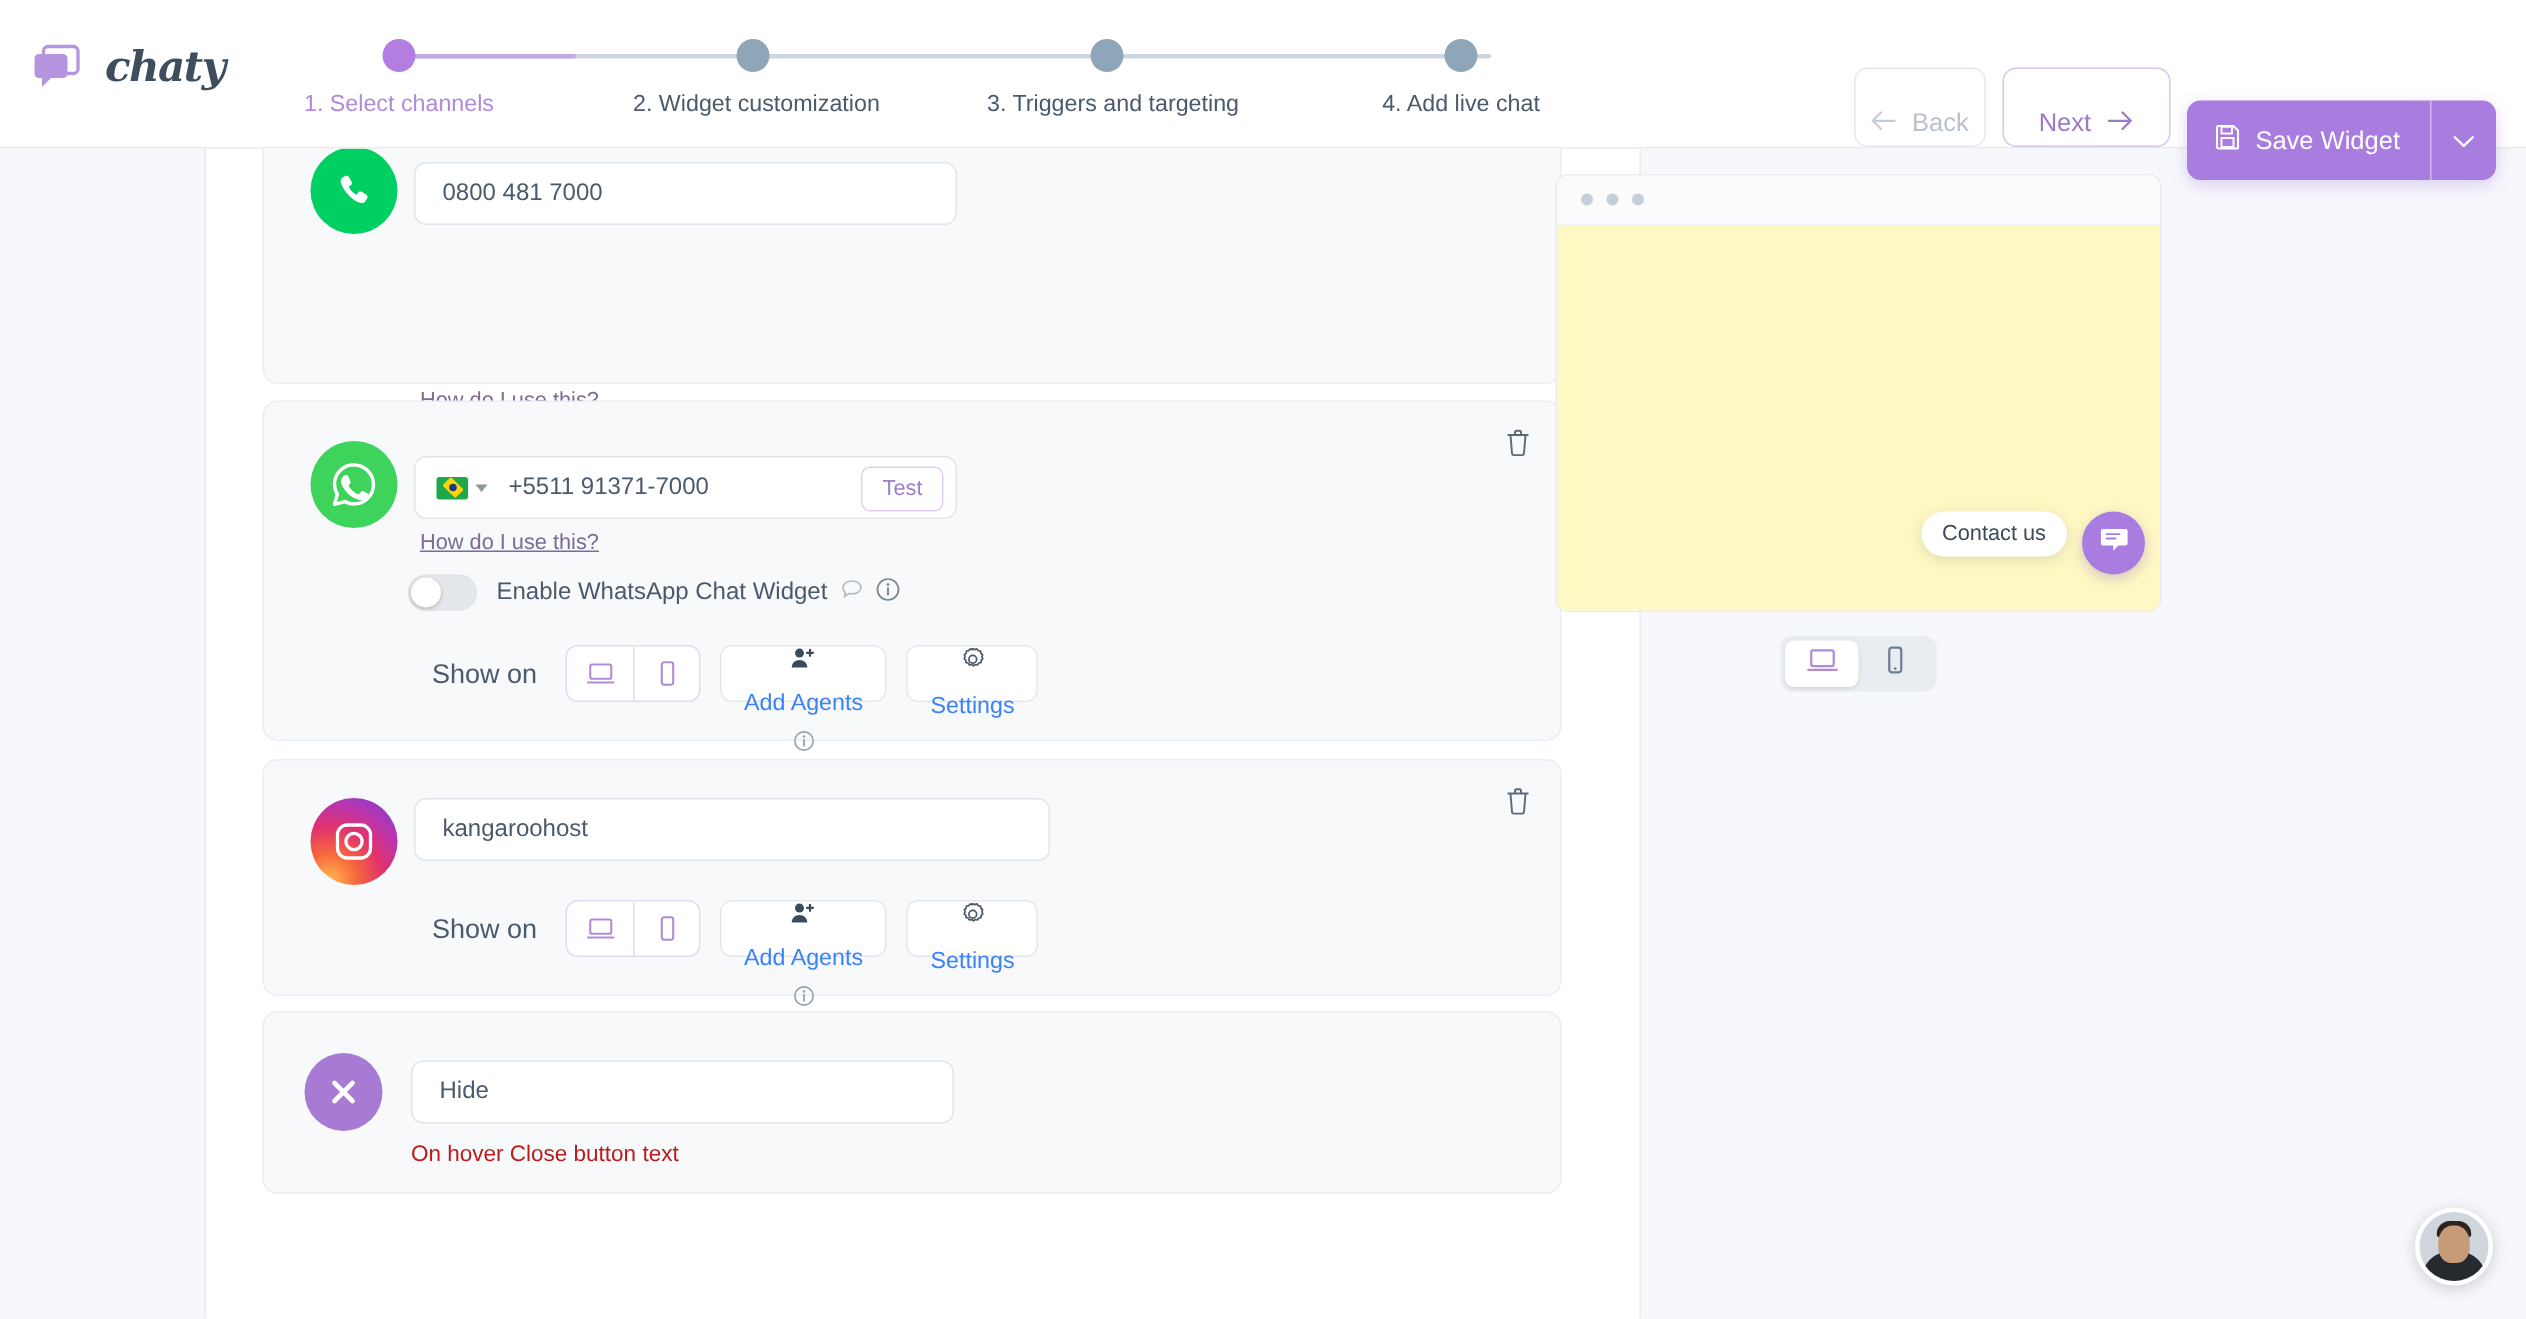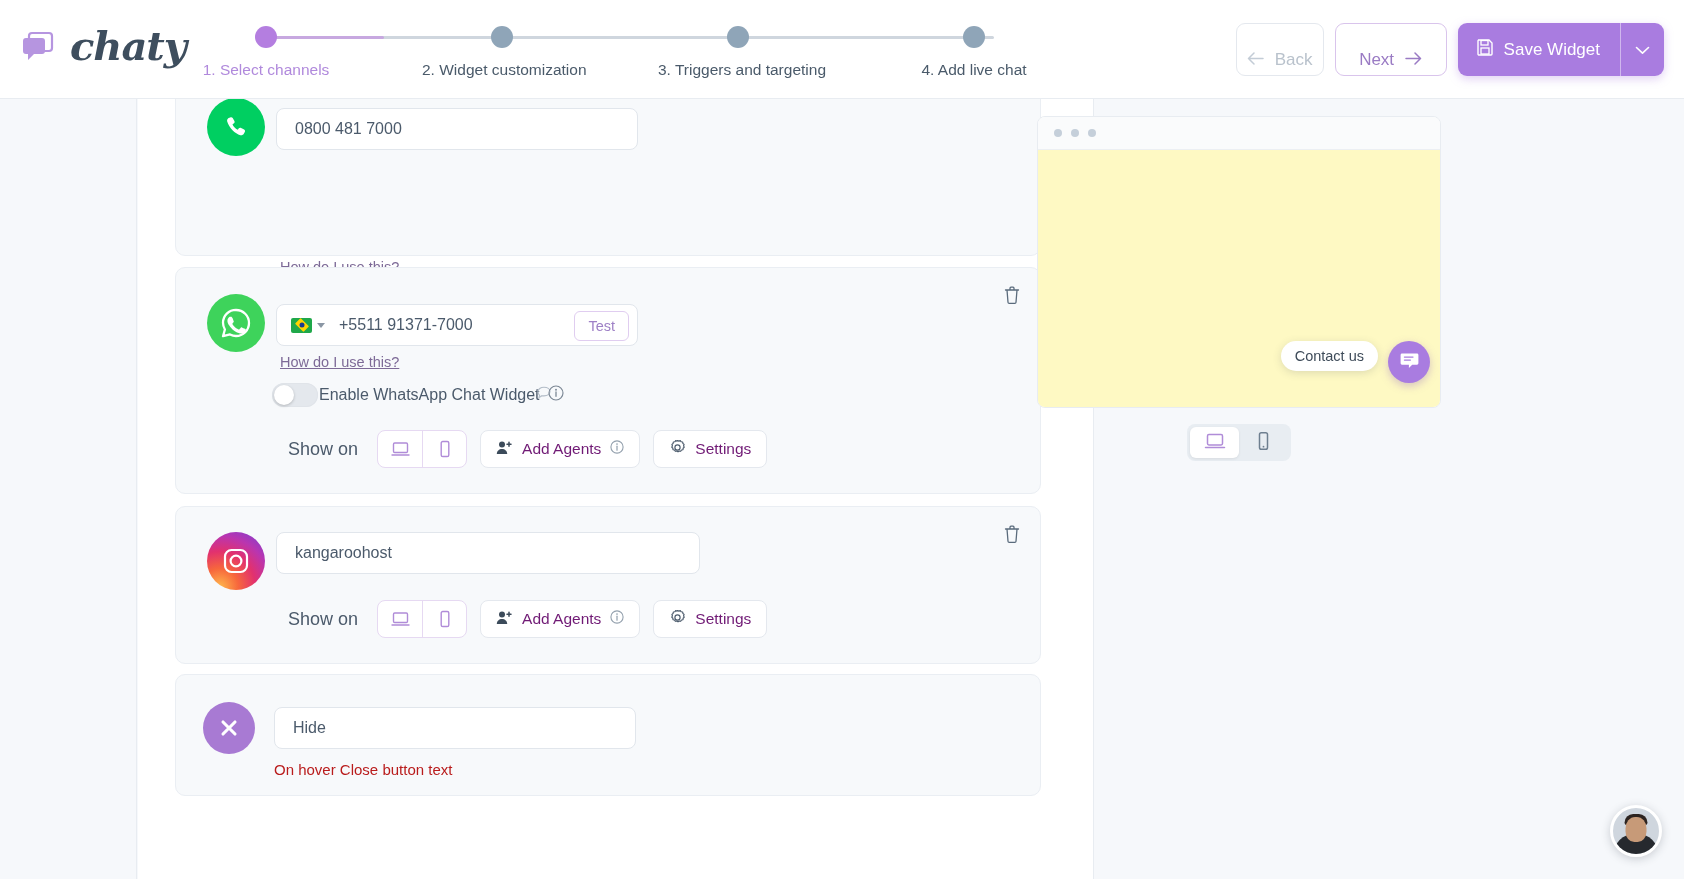--- a/index.html
+++ b/index.html
@@ -20,21 +20,21 @@
   }
   .logo-wrap {
     position: absolute; left: 18px; top: 22px;
     display: flex; align-items: center; gap: 8px;
   }
   .logo-mark { width: 44px; height: 44px; position: relative; }
   .logo-text {
     font-family: "DejaVu Serif", serif;
     font-style: italic;
     font-weight: bold;
-    font-size: 40px;
+    font-size: 28px;
     color: #3e4e5e;
     letter-spacing: -1px;
   }
 
   
   .stepper {
     position: absolute; left: 250px; top: 24px;
     width: 760px; height: 60px;
   }
   .step-track {
@@ -80,20 +80,21 @@
   .btn-back { border: 1px solid #e4e8ee; color: #b9c2cc; width: 88px; justify-content: center;}
   .btn-next { border: 1px solid #d9c4ec; color: #9a7bc4; width: 112px; justify-content: center;}
   .btn-save {
     height: 53px;
     border-radius: 9px;
     background: #a97ce0;
     display: flex; align-items: center;
     color: #ffffff; font-size: 17px;
     cursor: pointer;
     box-shadow: 0 3px 10px rgba(169,124,224,.35);
+    margin-top: 44px;
   }
   .btn-save .main {
     display: flex; align-items: center; gap: 10px;
     padding: 0 20px 0 18px; height: 100%;
   }
   .btn-save .divider { width: 1px; height: 53px; background: rgba(255,255,255,.45); }
   .btn-save .caret { padding: 0 14px; display: flex; align-items: center; height: 100%; }
 
   
   .page-bg {
@@ -203,21 +204,21 @@
     border-radius: 6px;
     background: #fff;
     color: #9e80c6; font-size: 14.5px;
     display: flex; align-items: center;
     cursor: pointer;
   }
 
   
   .toggle-row {
     position: absolute;
-    display: flex; align-items: center; gap: 1px;
+    display: flex; align-items: center; gap: 13px;
   }
   .switch {
     width: 46px; height: 24px; border-radius: 14px;
     background: #e4e8ed; position: relative;
     cursor: pointer;
     box-shadow: inset 0 0 0 1px #e0e4e9;
   }
   .switch .knob {
     position: absolute; left: 2px; top: 2px;
     width: 20px; height: 20px; border-radius: 50%;
@@ -240,22 +241,23 @@
   .seg .cell {
     width: 44px; display: flex; align-items: center; justify-content: center;
     cursor: pointer;
   }
   .seg .cell + .cell { border-left: 1px solid #e6d9f2; }
   .pillbtn {
     height: 38px; padding: 0 15px;
     border: 1px solid #e4e8ee; border-radius: 8px;
     background: #fff;
     display: flex; align-items: center; gap: 9px;
-    font-size: 15.5px; color: #701a75;
-    cursor: pointer;
+    font-size: 15.5px; color: #3b82f6;
+    cursor: pointer;
+    flex-direction: column;
   }
 
   
   .browser {
     position: absolute; left: 1037px; top: 116px;
     width: 404px; height: 292px;
     background: #ffffff;
     border: 1px solid #e8ecf1;
     border-radius: 8px;
     overflow: hidden;

